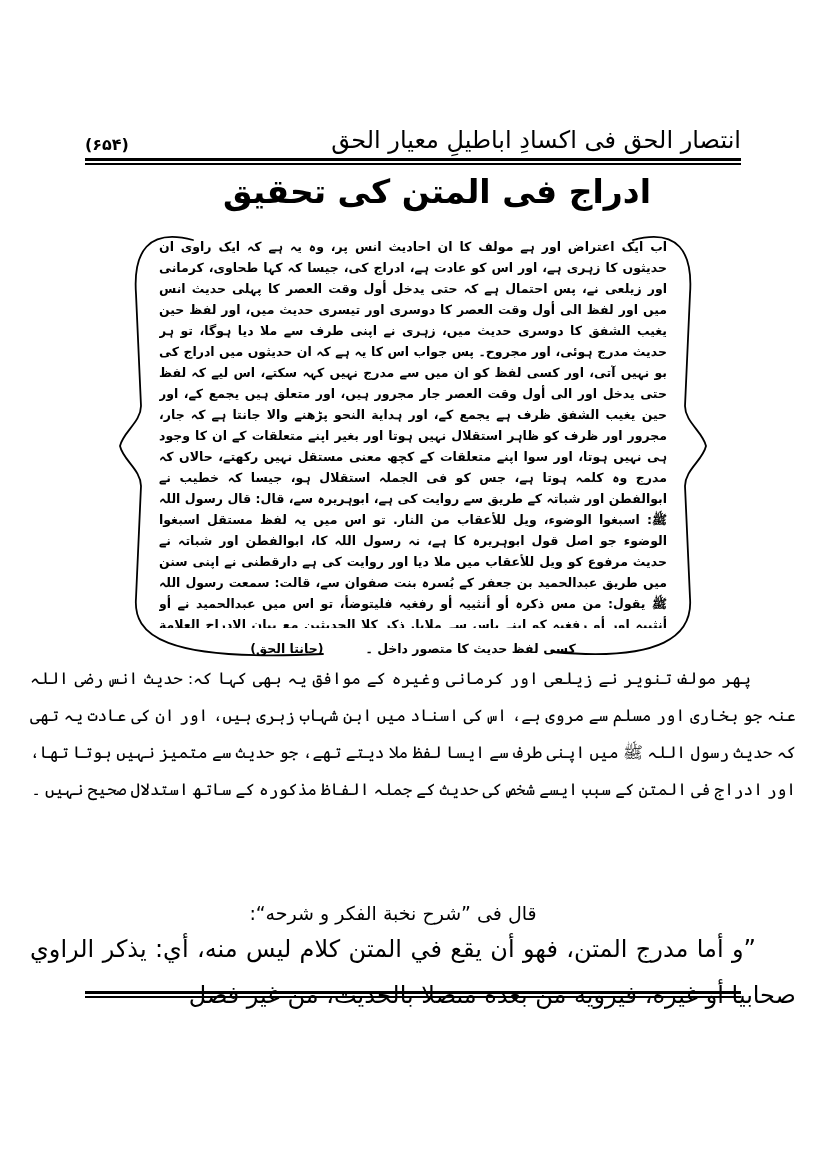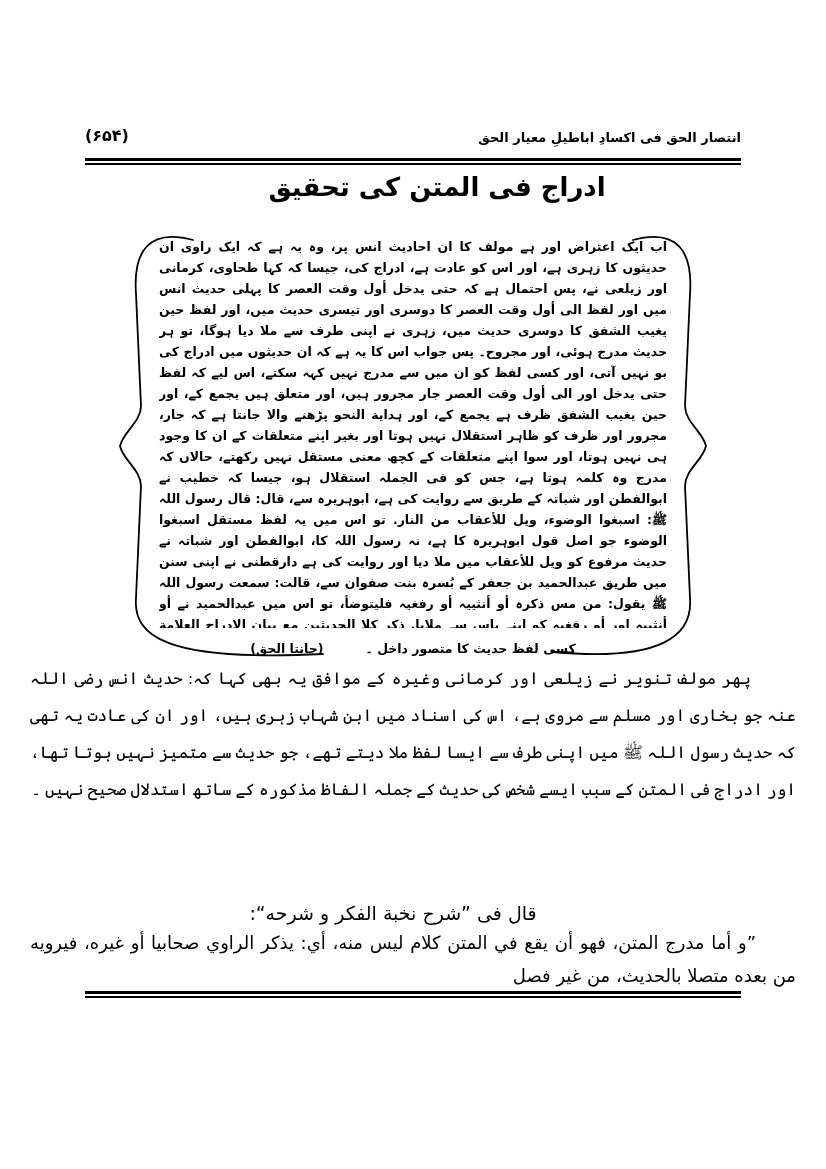--- a/index.html
+++ b/index.html
@@ -12,32 +12,32 @@
     overflow:hidden;
     font-family:"DejaVu Sans", sans-serif;
     color:#000;
     direction:rtl;
   }
   
   .header {
     position:absolute; top:126px; right:85px; left:85px;
     display:flex; justify-content:space-between; align-items:flex-end;
   }
-  .book-title { font-size:13px; font-weight:bold; letter-spacing:0; }
+  .book-title { font-size:24px; font-weight:normal; letter-spacing:0; }
   .page-num   { font-size:16px; font-weight:bold; direction:ltr; }
   .dbl-rule {
     position:absolute; left:85px; right:85px;
     border-top:3px solid #000; border-bottom:2px solid #000; height:7px;
   }
   .rule-top    { top:158px; }
   .rule-bottom { top:991px; }
   
   .section-title {
     position:absolute; top:172px; left:0; width:100%;
-    text-align:center; font-size:26px; font-weight:bold;padding-left:48px;
+    text-align:center; font-size:33px; font-weight:bold;padding-left:48px;
   }
   
   .quote-block {
     position:absolute; top:230px; left:113px; width:600px; height:432px;
   }
   .quote-frame { position:absolute; inset:0; width:600px; height:432px; }
   .quote-inner {
     position:absolute; top:6px; bottom:34px; right:46px; left:46px;
     font-size:12.5px; font-weight:bold; line-height:21px;
     text-align:justify; overflow:hidden;
@@ -53,21 +53,21 @@
     font-size:16.5px; line-height:37px; text-align:justify;font-family:Liberation Serif, serif;
   }
   .para1 { top:660px;  text-indent:45px; }
   .para2 { top:798px;  text-indent:45px; }
   .qala-line {
     position:absolute; top:898px; right:70px; left:30px;
     font-size:19px; line-height:30px; text-align:center;
   }
   .arabic-quote {
     position:absolute; top:926px; right:30px; left:30px;
-    font-size:18px; line-height:33px; text-align:justify;
+    font-size:24px; line-height:46px; text-align:justify;
     text-indent:40px;
   }
 </style>
 </head>
 <body>
 
 <div class="page">
 
   <div class="header">
     <div class="book-title">انتصار الحق فی اکسادِ اباطیلِ معیار الحق</div>

